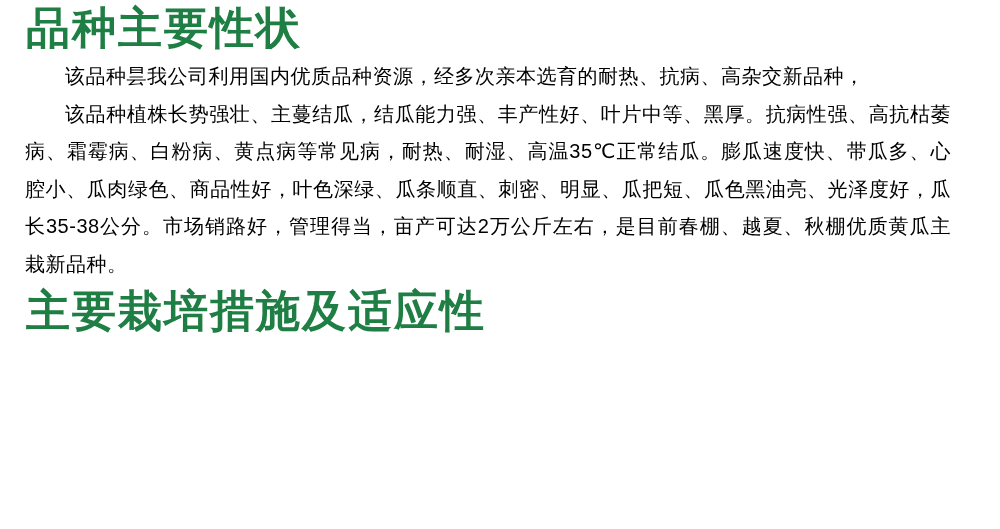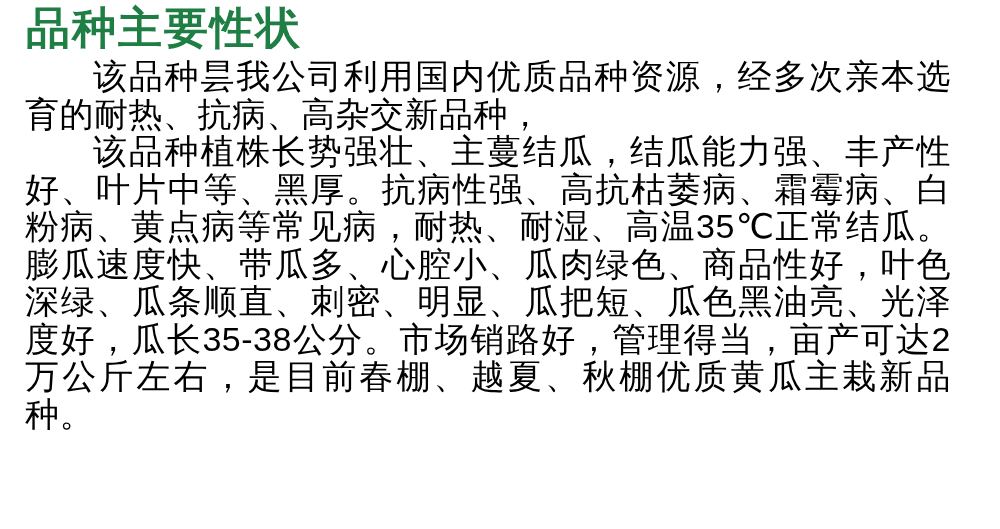--- a/index.html
+++ b/index.html
@@ -24,34 +24,35 @@
     line-height: 52px;
     letter-spacing: 2px;
     margin: 0 0 4px 26px;
   }
   .section-heading.second {
     margin-top: 2px;
   }
   .body-text {
     font-family: "Liberation Sans", "DejaVu Sans", sans-serif;
     color: #000000;
-    font-size: 34px;
+    font-size: 20px;
     line-height: 37.5px;
     margin: 0 25px 0 25px;
     text-align: justify;
     text-indent: 2em;
     letter-spacing: 0.5px;
   }
 </style>
 </head>
 <body>
 
 <div class="page">
 
   <h1 class="section-heading">品种主要性状</h1>
 
   <p class="body-text">该品种昙我公司利用国内优质品种资源，经多次亲本选育的耐热、抗病、高杂交新品种，</p>
 
   <p class="body-text">该品种植株长势强壮、主蔓结瓜，结瓜能力强、丰产性好、叶片中等、黑厚。抗病性强、高抗枯萎病、霜霉病、白粉病、黄点病等常见病，耐热、耐湿、高温35℃正常结瓜。膨瓜速度快、带瓜多、心腔小、瓜肉绿色、商品性好，叶色深绿、瓜条顺直、刺密、明显、瓜把短、瓜色黑油亮、光泽度好，瓜长35-38公分。市场销路好，管理得当，亩产可达2万公斤左右，是目前春棚、越夏、秋棚优质黄瓜主栽新品种。</p>
 
+  <h1 class="section-heading second">主要栽培措施及适应性</h1>
 
 
 </div>
 
 </body></html>

